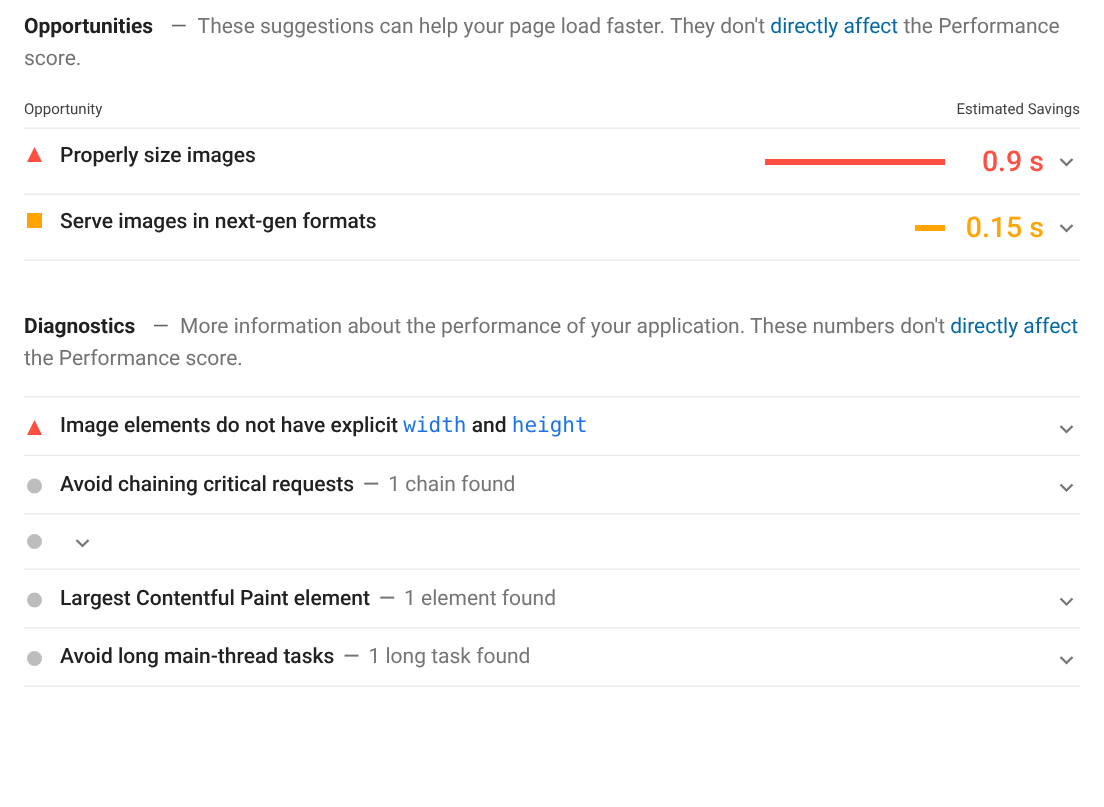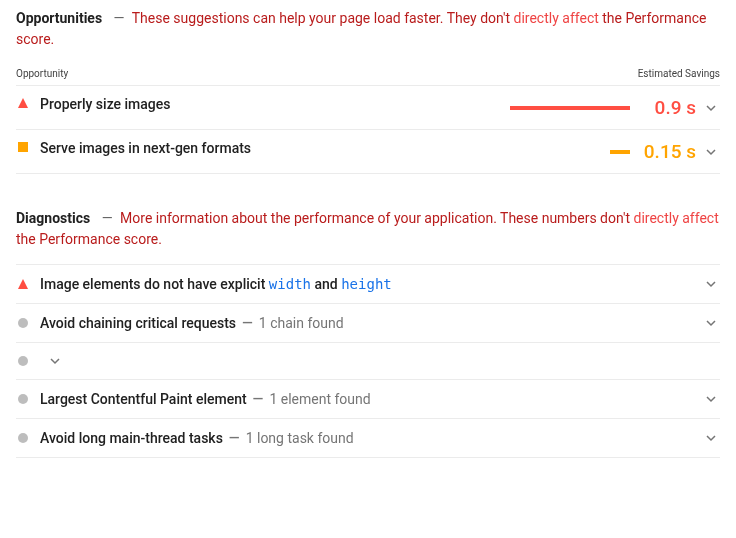--- a/index.html
+++ b/index.html
@@ -9,22 +9,22 @@
       font-family: Roboto, "Helvetica Neue", Arial, sans-serif;
       font-size: 14px;
       color: #212121;
       background: #fff;
       width: 736px;
     }
     .container { padding: 8px 16px 16px; }
     .section-header { margin: 0 0 4px 0; line-height: 1.5; }
     .section-title { font-weight: 700; font-size: 14px; color: #212121; margin-right: 4px; }
     .dash { color: #616161; margin: 0 4px; }
-    .section-sub { color: #b91c1c; font-size: 14px; }
-    .link { color: #ef4444; cursor: pointer; }
+    .section-sub { color: #737373; font-size: 14px; }
+    .link { color: #0369a1; cursor: pointer; }
     .col-headers { display: flex; justify-content: space-between; margin: 18px 0 6px; font-size: 10px; color: #424242; }
     .opp-row {
       display: flex; 
       border-top: 1px solid #ebebeb;
       padding: 10px 0;
       cursor: pointer;
     }
     .opp-row:last-of-type { border-bottom: 1px solid #ebebeb; }
     .mark { width: 14px; height: 14px; flex: 0 0 14px; margin-right: 10px; display: inline-flex; align-items: center; justify-content: center; }
     .mark svg { display: block; }
@@ -33,21 +33,21 @@
     .detail { color: #757575; font-weight: 400; }
     .bar-col { width: 140px; display: flex; justify-content: flex-end; align-items: center; margin-right: 10px; }
     .bar-track { width: 120px; height: 4px; position: relative; }
     .bar-fill { position: absolute; right: 0; top: 0; height: 4px; }
     .time-col { width: 56px; text-align: right; font-weight: 500; font-size: 19px; }
     .chev { width: 18px; margin-left: 6px; color: #757575; display: inline-flex; align-items: center; justify-content: center; }
     .chev svg { display: block; }
     .diagnostics-block { margin-top: 34px; }
     .diag-list { margin-top: 14px; }
     .diag-row {
-      display: flex; align-items: center;
+      display: flex; align-items: flex-end;
       border-top: 1px solid #ebebeb;
       padding: 11px 0;
       cursor: pointer;
     }
     .diag-row:last-of-type { border-bottom: 1px solid #ebebeb; }
     .red { color: #ff4e42; }
     .orange { color: #ffa400; }
     .sep-dash { color: #757575; margin: 0 6px; }
   </style>
 </head>

